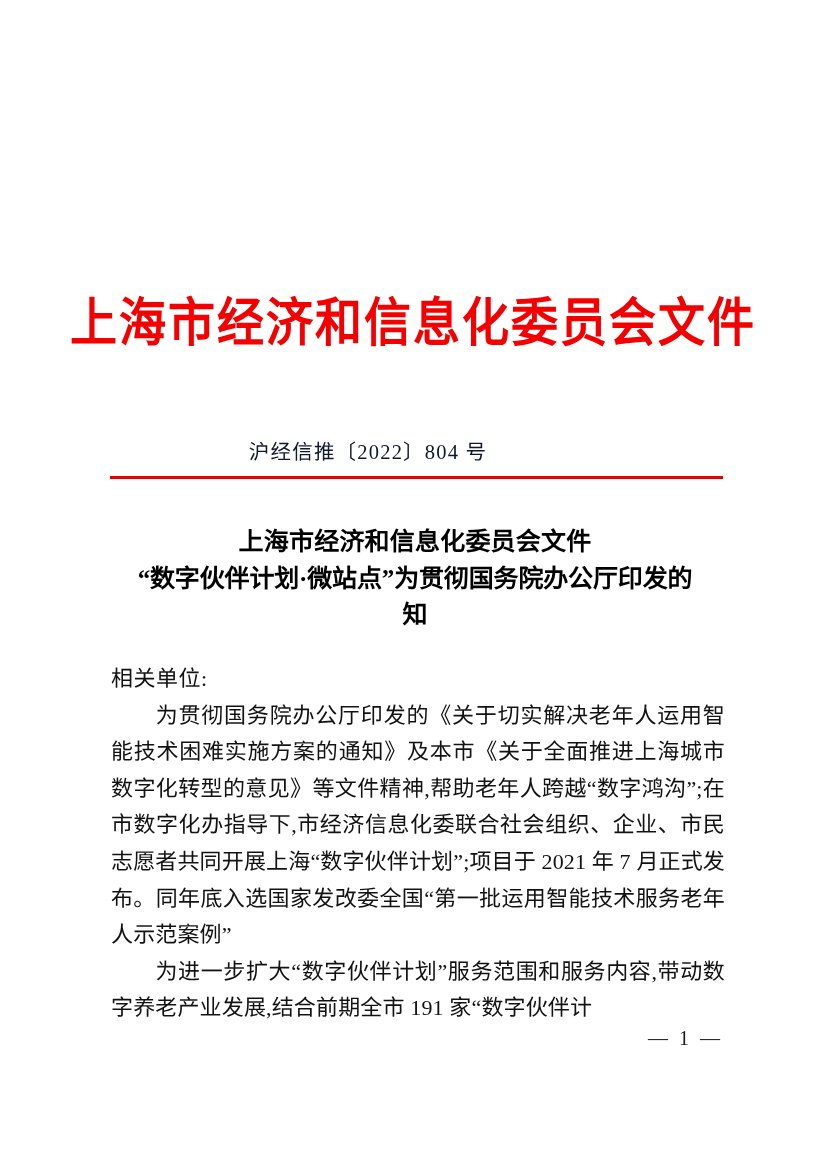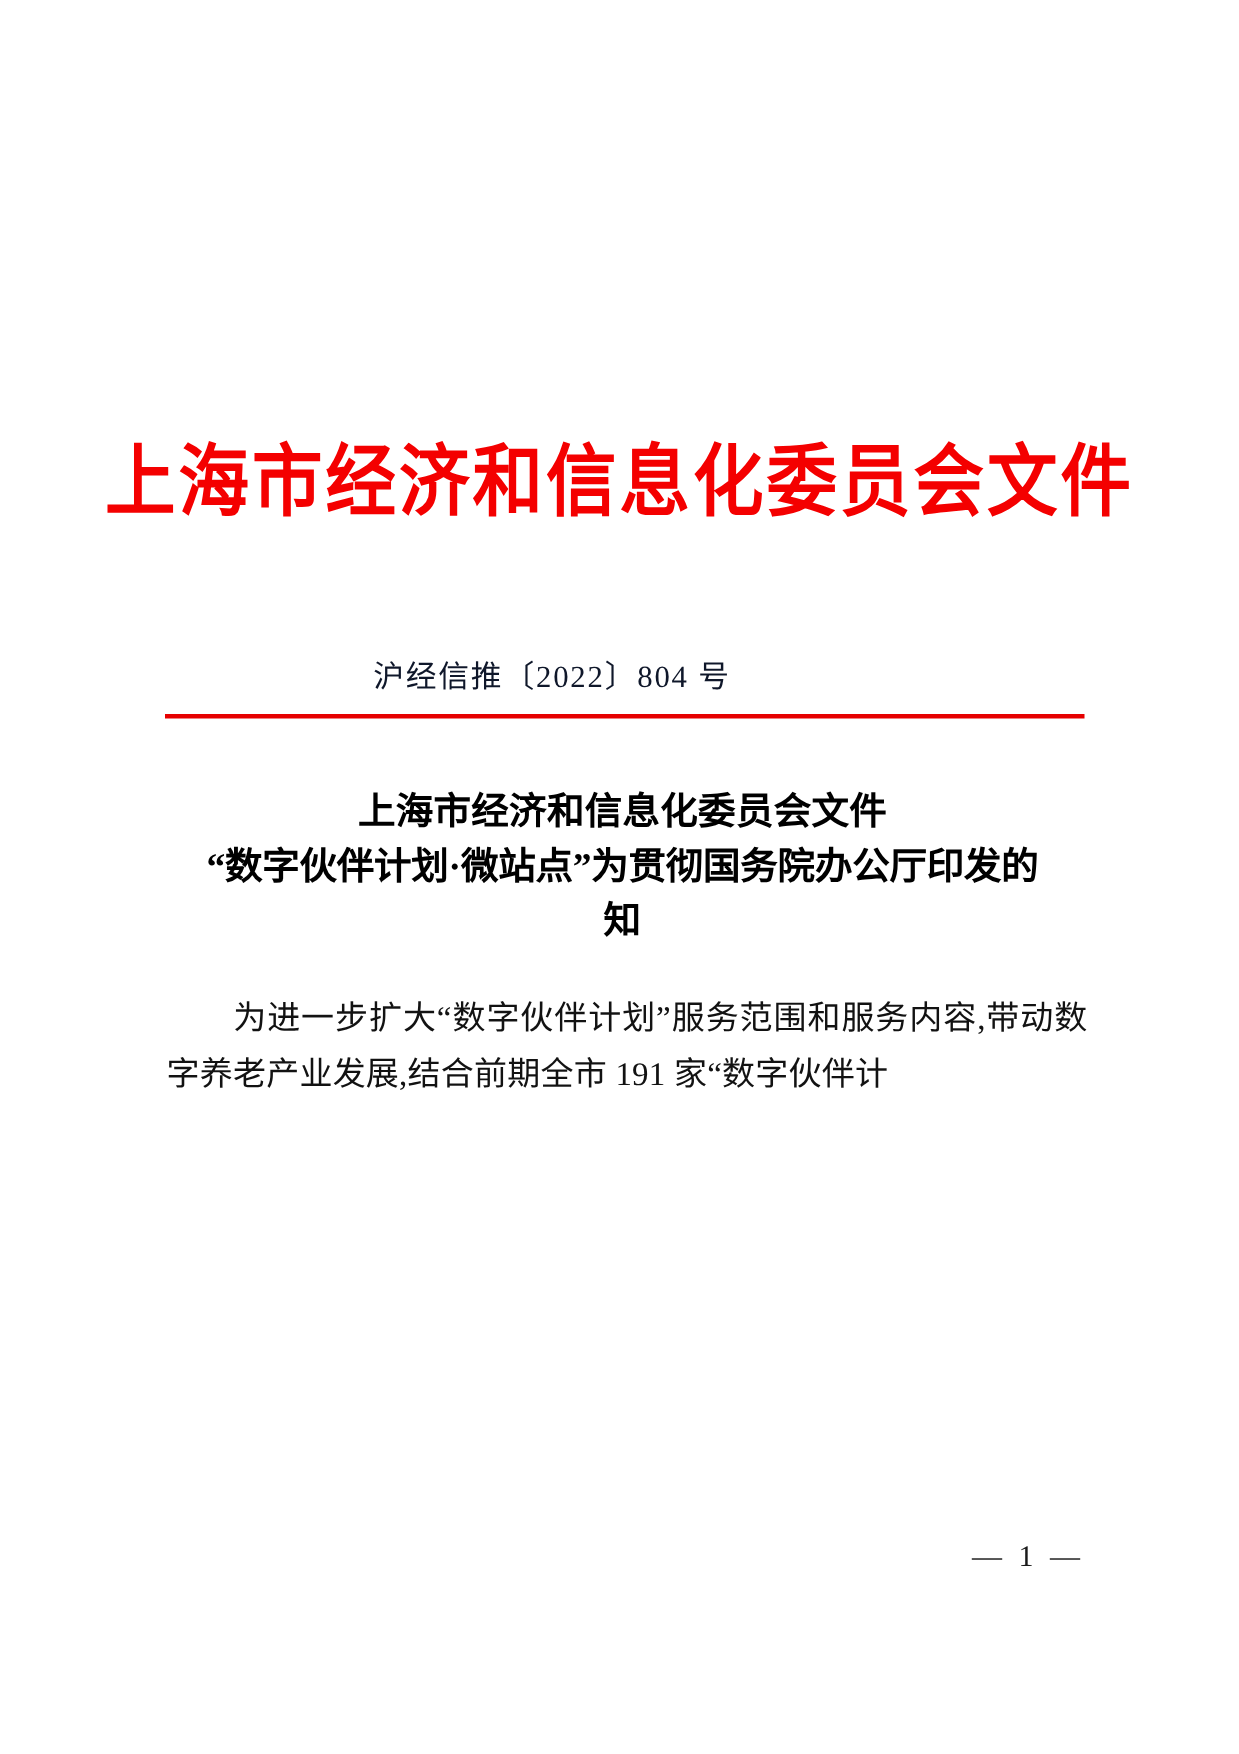--- a/index.html
+++ b/index.html
@@ -143,21 +143,23 @@
   <div class="red-rule"></div>
 
   <div class="doc-title">
     <span class="tline">上海市经济和信息化委员会文件</span>
     <span class="tline tline-wide">“数字伙伴计划·微站点”为贯彻国务院办公厅印发的</span>
     <span class="tline">知</span>
   </div>
 
   <div class="body-block">
 
+    <p class="salutation">相关单位:</p>
 
+    <p class="para para-1"><span class="indent"></span><span>为贯彻国务院办公厅印发的《关于切实解决老年人运用智能技术困难实施方案的通知》及本市《关于全面推进上海城市数字化转型的意见》等文件精神,帮助老年人跨越“数字鸿沟”;在市数字化办指导下,市经济信息化委联合社会组织、企业、市民志愿者共同开展上海“数字伙伴计划”;项目于 2021 年 7 月正式发布。同年底入选国家发改委全国“第一批运用智能技术服务老年人示范案例”</span></p>
 
     <p class="para para-2"><span class="indent"></span><span>为进一步扩大“数字伙伴计划”服务范围和服务内容,带动数字养老产业发展,结合前期全市 191 家“数字伙伴计</span></p>
 
   </div>
 
   <div class="page-footer">— 1 —</div>
 
 </div>
 
 </body></html>

